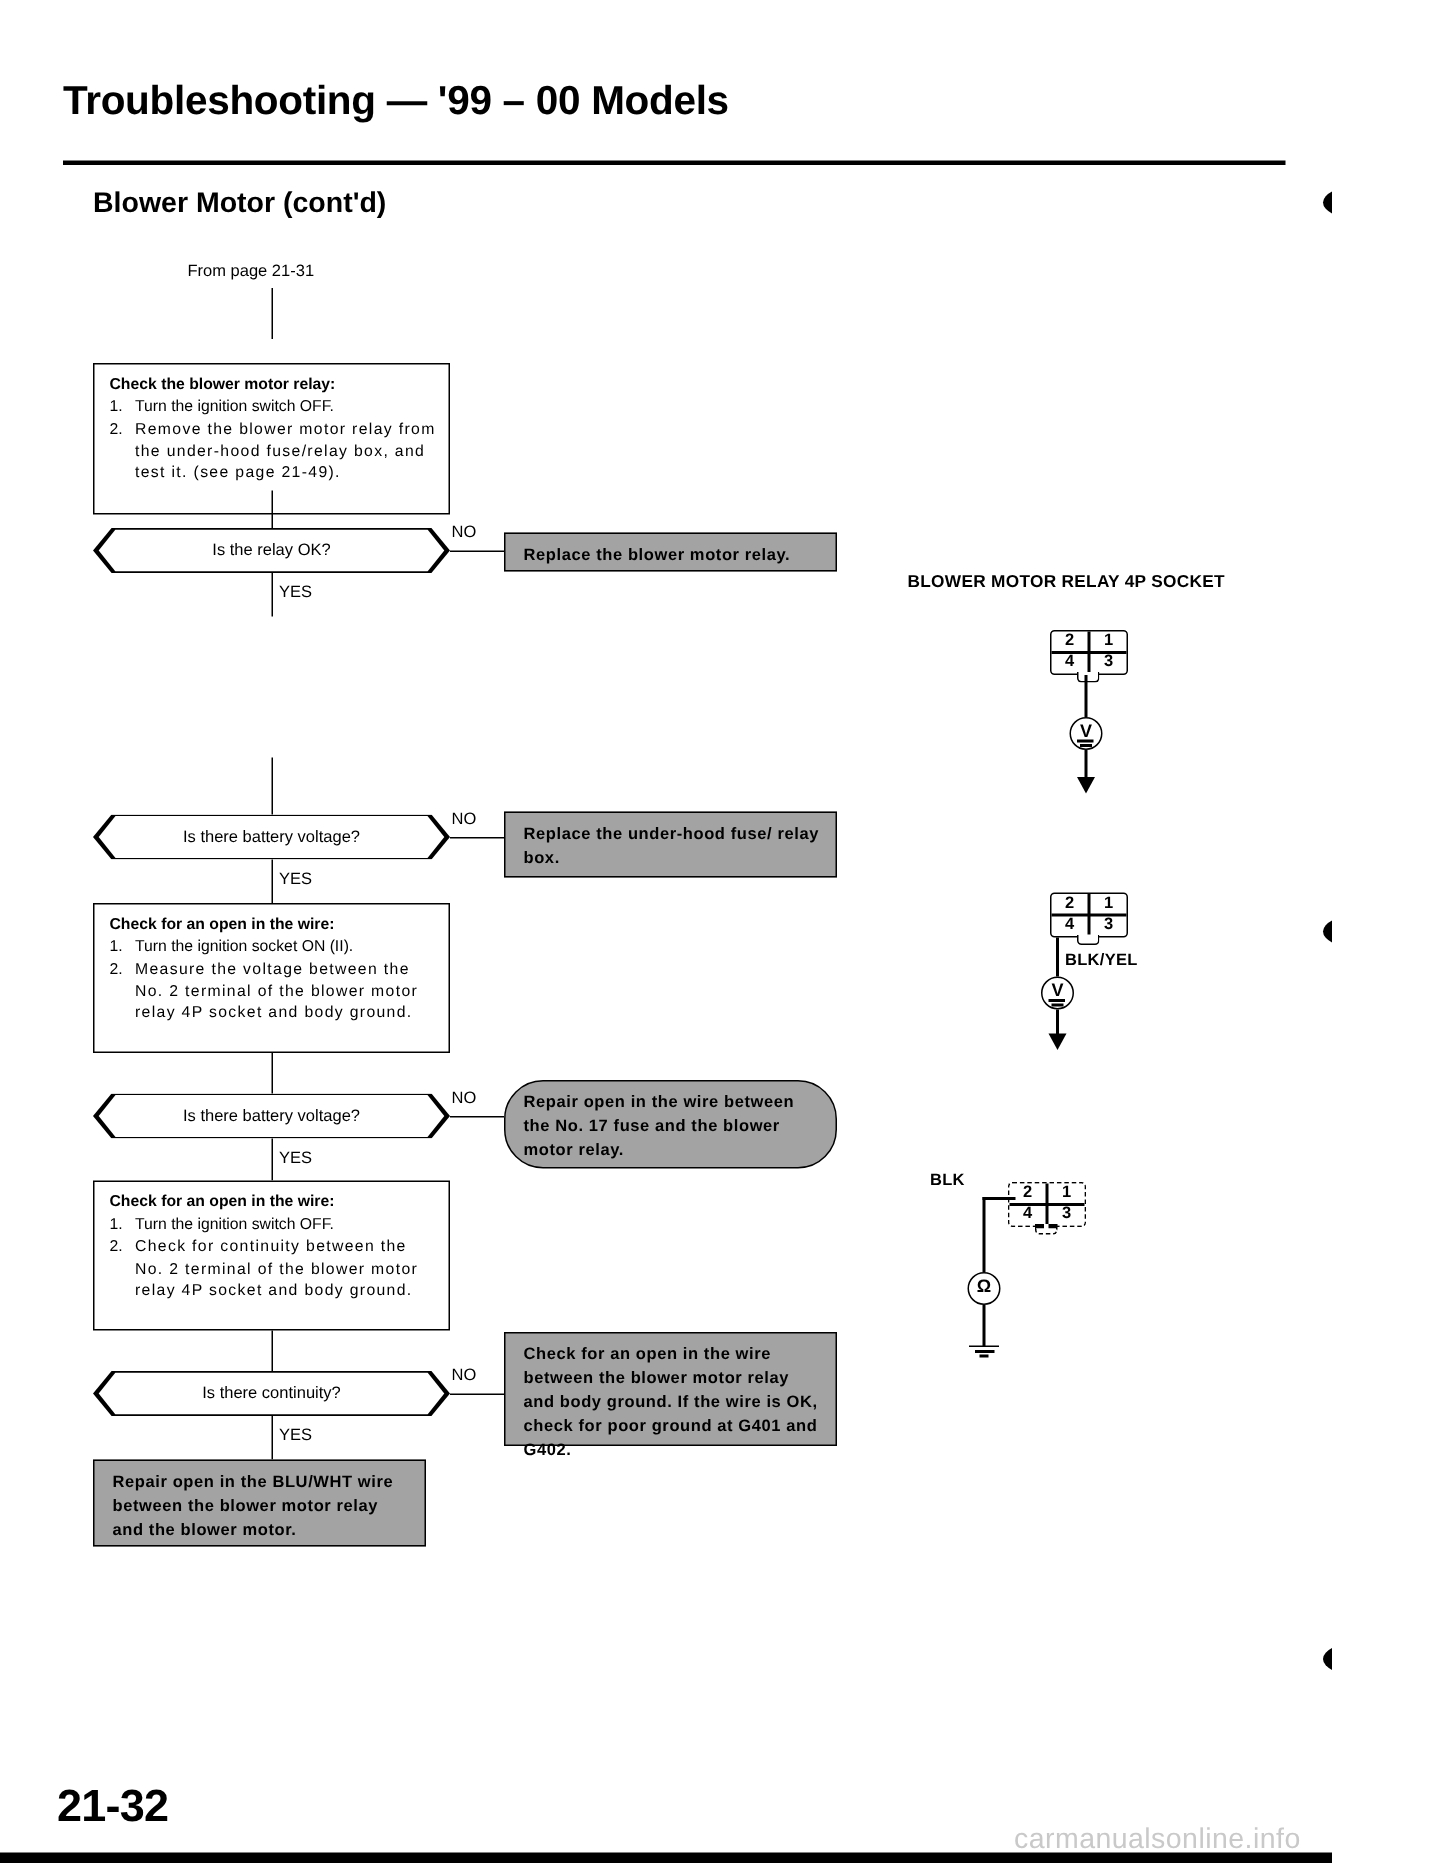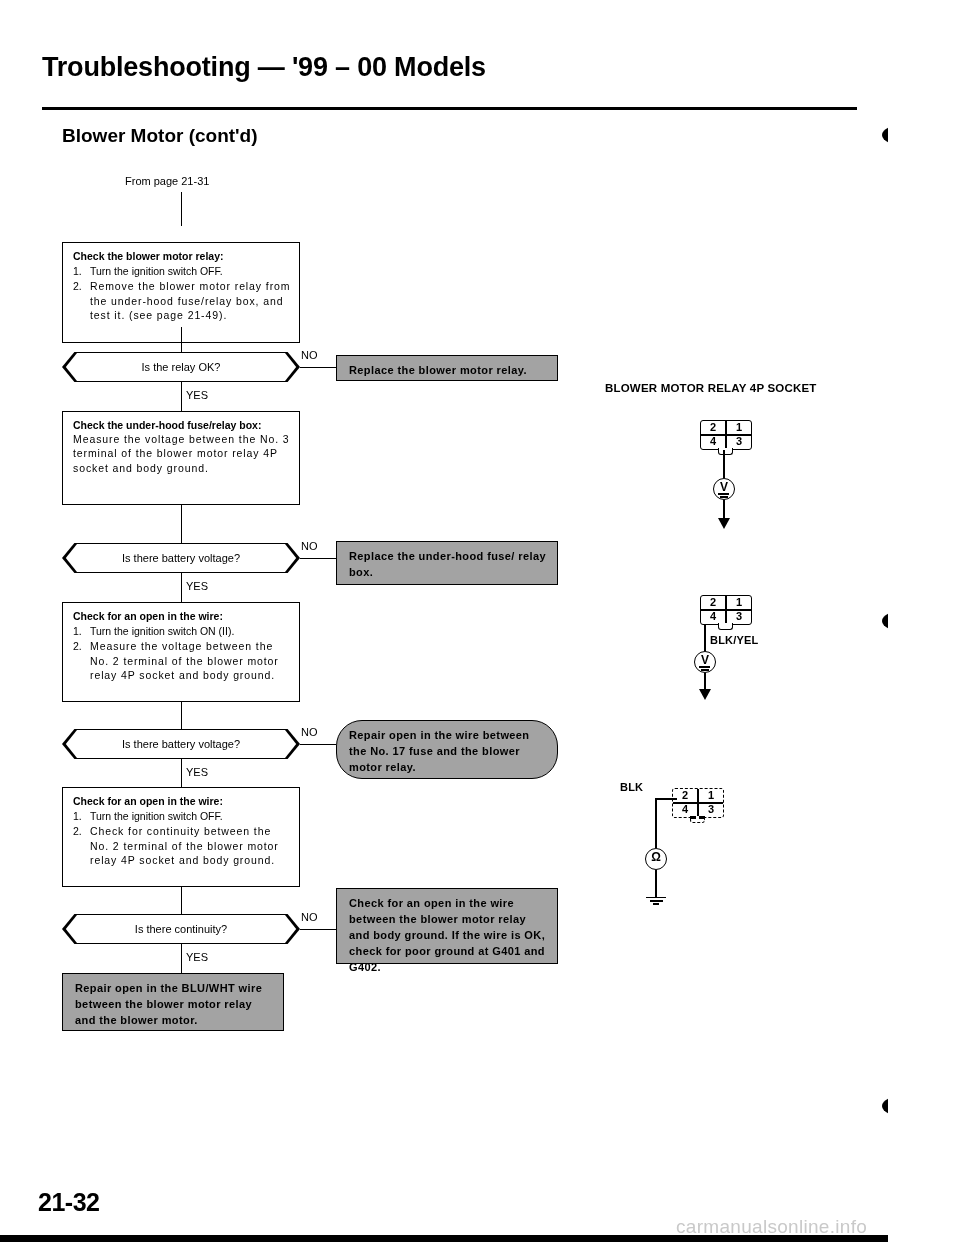--- a/index.html
+++ b/index.html
@@ -313,21 +313,21 @@
     font-weight: bold;
     letter-spacing: 0.2px;
     white-space: nowrap;
   }
 
   
   .page-number {
     position: absolute;
     left: 38px;
     top: 1178px;
-    font-size: 25px;
+    font-size: 30px;
     font-weight: bold;
     letter-spacing: -0.5px;
   }
   .watermark {
     position: absolute;
     left: 676px;
     top: 1206px;
     font-size: 19px;
     color: #c9c9c9;
     letter-spacing: 0.3px;
@@ -373,45 +373,41 @@
   </div>
   <div class="hline" style="left:300px; top:357px; width:36px;"></div>
   <div class="branch-label" style="left:301px; top:339px;">NO</div>
   <div class="branch-label" style="left:186px; top:379px;">YES</div>
   <div class="vline" style="left:181px; top:372px; height:29px;"></div>
 
   <div class="result-box" style="left:336px; top:345px; width:222px; height:26px;">
     <span>Replace the blower motor relay.</span>
   </div>
 
-  <div class="proc-box" style="left:62px; top:401px; width:238px; height:94px;">
-    <span class="hd">Check the under-hood fuse/relay box:</span>
-    <p class="sp-wide">Measure the voltage between the No. 3 terminal of the blower motor relay 4P socket and body ground.</p>
-  </div>
   <div class="vline" style="left:181px; top:495px; height:38px;"></div>
 
   <div class="decision" style="left:62px; top:533px; width:238px; height:30px;">
     <div class="shape"></div>
     <div class="dtext">Is there battery voltage?</div>
   </div>
   <div class="hline" style="left:300px; top:548px; width:36px;"></div>
   <div class="branch-label" style="left:301px; top:530px;">NO</div>
   <div class="branch-label" style="left:186px; top:570px;">YES</div>
   <div class="vline" style="left:181px; top:563px; height:29px;"></div>
 
   <div class="result-box" style="left:336px; top:531px; width:222px; height:44px;">
     <span>Replace the under-hood fuse/ relay box.</span>
   </div>
 
   <div class="proc-box" style="left:62px; top:592px; width:238px; height:100px;">
     <span class="hd">Check for an open in the wire:</span>
     <ol>
       <li>
         <span class="num">1.</span>
-        <span>Turn the ignition switch ON (II).</span>
+        <span>Turn the ignition socket ON (II).</span>
       </li>
       <li>
         <span class="num">2.</span>
         <span class="sp-wide">Measure the voltage between the No. 2 terminal of the blower motor relay 4P socket and body ground.</span>
       </li>
     </ol>
   </div>
   <div class="vline" style="left:181px; top:692px; height:27px;"></div>
 
   <div class="decision" style="left:62px; top:719px; width:238px; height:30px;">

